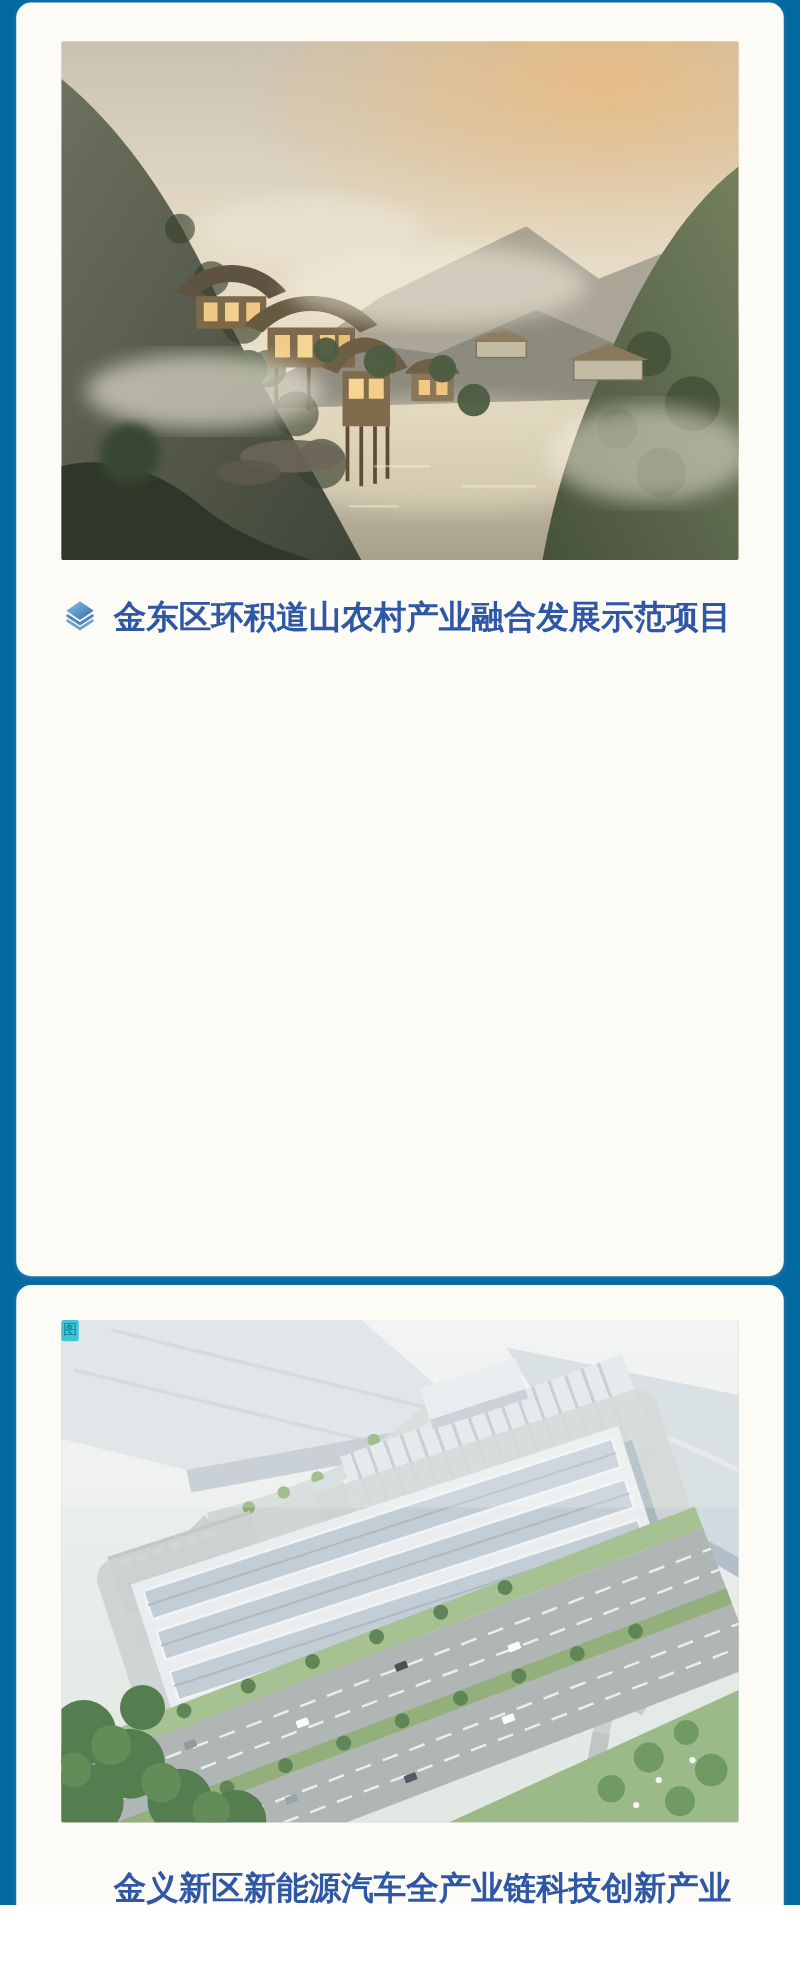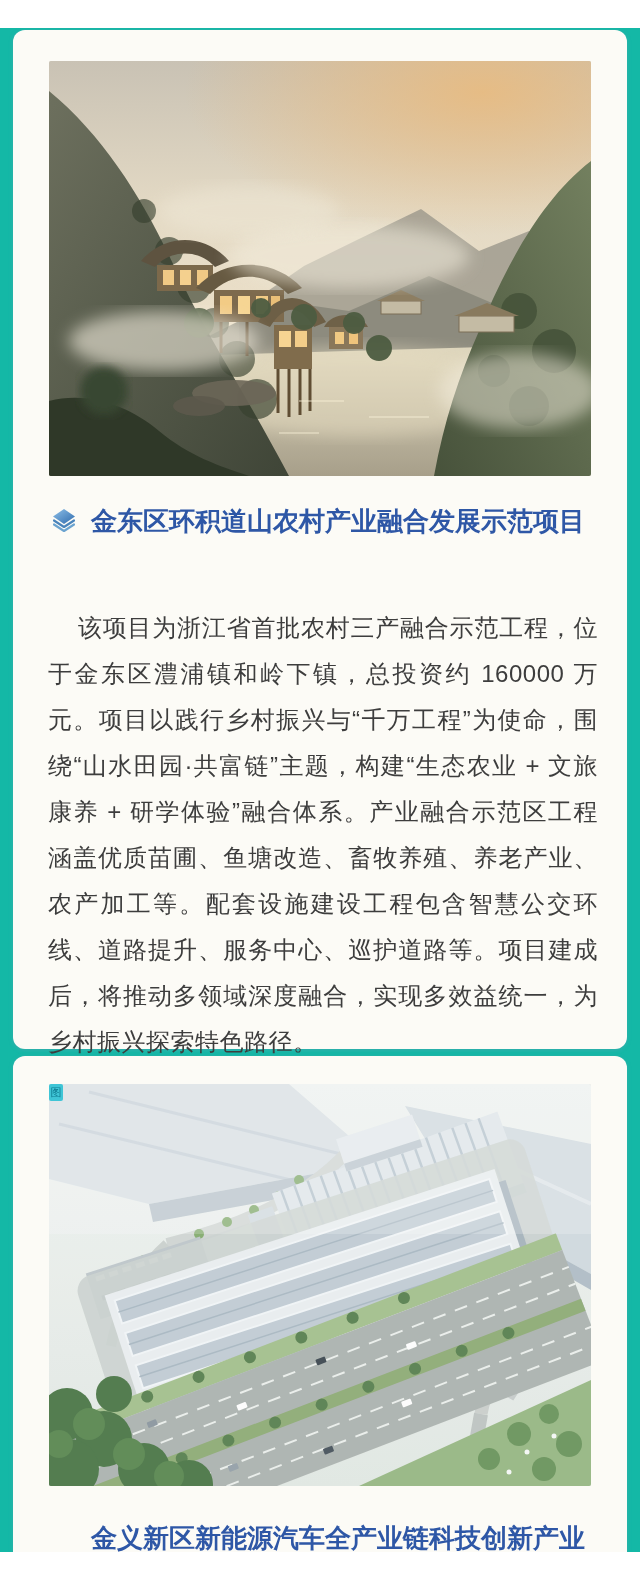--- a/index.html
+++ b/index.html
@@ -1,18 +1,18 @@
 <!DOCTYPE html>
 <html><head>
 <meta charset="utf-8">
 <style>
   html,body{margin:0;padding:0;}
   body{width:640px;height:1584px;overflow:hidden;
        font-family:"Liberation Sans","DejaVu Sans",sans-serif;}
-  .page{position:relative;width:640px;height:1524px;background:#14b8a6;overflow:hidden;margin-top:28px;}
+  .page{position:relative;width:640px;height:1524px;background:#0369a1;overflow:hidden;}
 
   .card{position:absolute;left:13px;width:614px;background:#fcfbf6;border-radius:12px;
         box-shadow:0 1px 4px rgba(130,150,185,.35);}
   .card1{top:2px;height:1019px;}
   .card2{top:1028px;height:620px;}
 
   .proj-image{position:absolute;left:36px;width:542px;border-radius:2px;overflow:hidden;
               background:#d8d8d0;}
   .img1{top:31px;height:415px;}
   .img2{top:28px;height:402px;}
@@ -158,21 +158,20 @@
               <stop offset="1" stop-color="#2f6bad"></stop>
           </linearGradient>
         </defs>
         <polygon points="11,0 22,7.5 11,15 0,7.5" fill="url(#lyrA)"></polygon>
         <path d="M1,11.5 L11,18 L21,11.5" fill="none" stroke="#4a84bb" stroke-width="2.2" stroke-linejoin="round" stroke-linecap="round"></path>
         <path d="M1,15.5 L11,22 L21,15.5" fill="none" stroke="#6ba3cf" stroke-width="2.2" stroke-linejoin="round" stroke-linecap="round"></path>
       </svg>
       <div class="title-text">金东区环积道山农村产业融合发展示范项目</div>
     </div>
 
-    <p class="para">该项目为浙江省首批农村三产融合示范工程，位于金东区澧浦镇和岭下镇，总投资约 160000 万元。项目以践行乡村振兴与“千万工程”为使命，围绕“山水田园·共富链”主题，构建“生态农业 + 文旅康养 + 研学体验”融合体系。产业融合示范区工程涵盖优质苗圃、鱼塘改造、畜牧养殖、养老产业、农产加工等。配套设施建设工程包含智慧公交环线、道路提升、服务中心、巡护道路等。项目建成后，将推动多领域深度融合，实现多效益统一，为乡村振兴探索特色路径。</p>
   </section>
 
   <section class="card card2">
 
     <div class="proj-image img2">
       <svg viewBox="0 0 542 402" preserveAspectRatio="none">
         <defs>
           <linearGradient id="bg2" x1="0" y1="0" x2="0" y2="1">
             <stop offset="0" stop-color="#eef2f0"></stop>
               <stop offset="1" stop-color="#dfe6e1"></stop>

